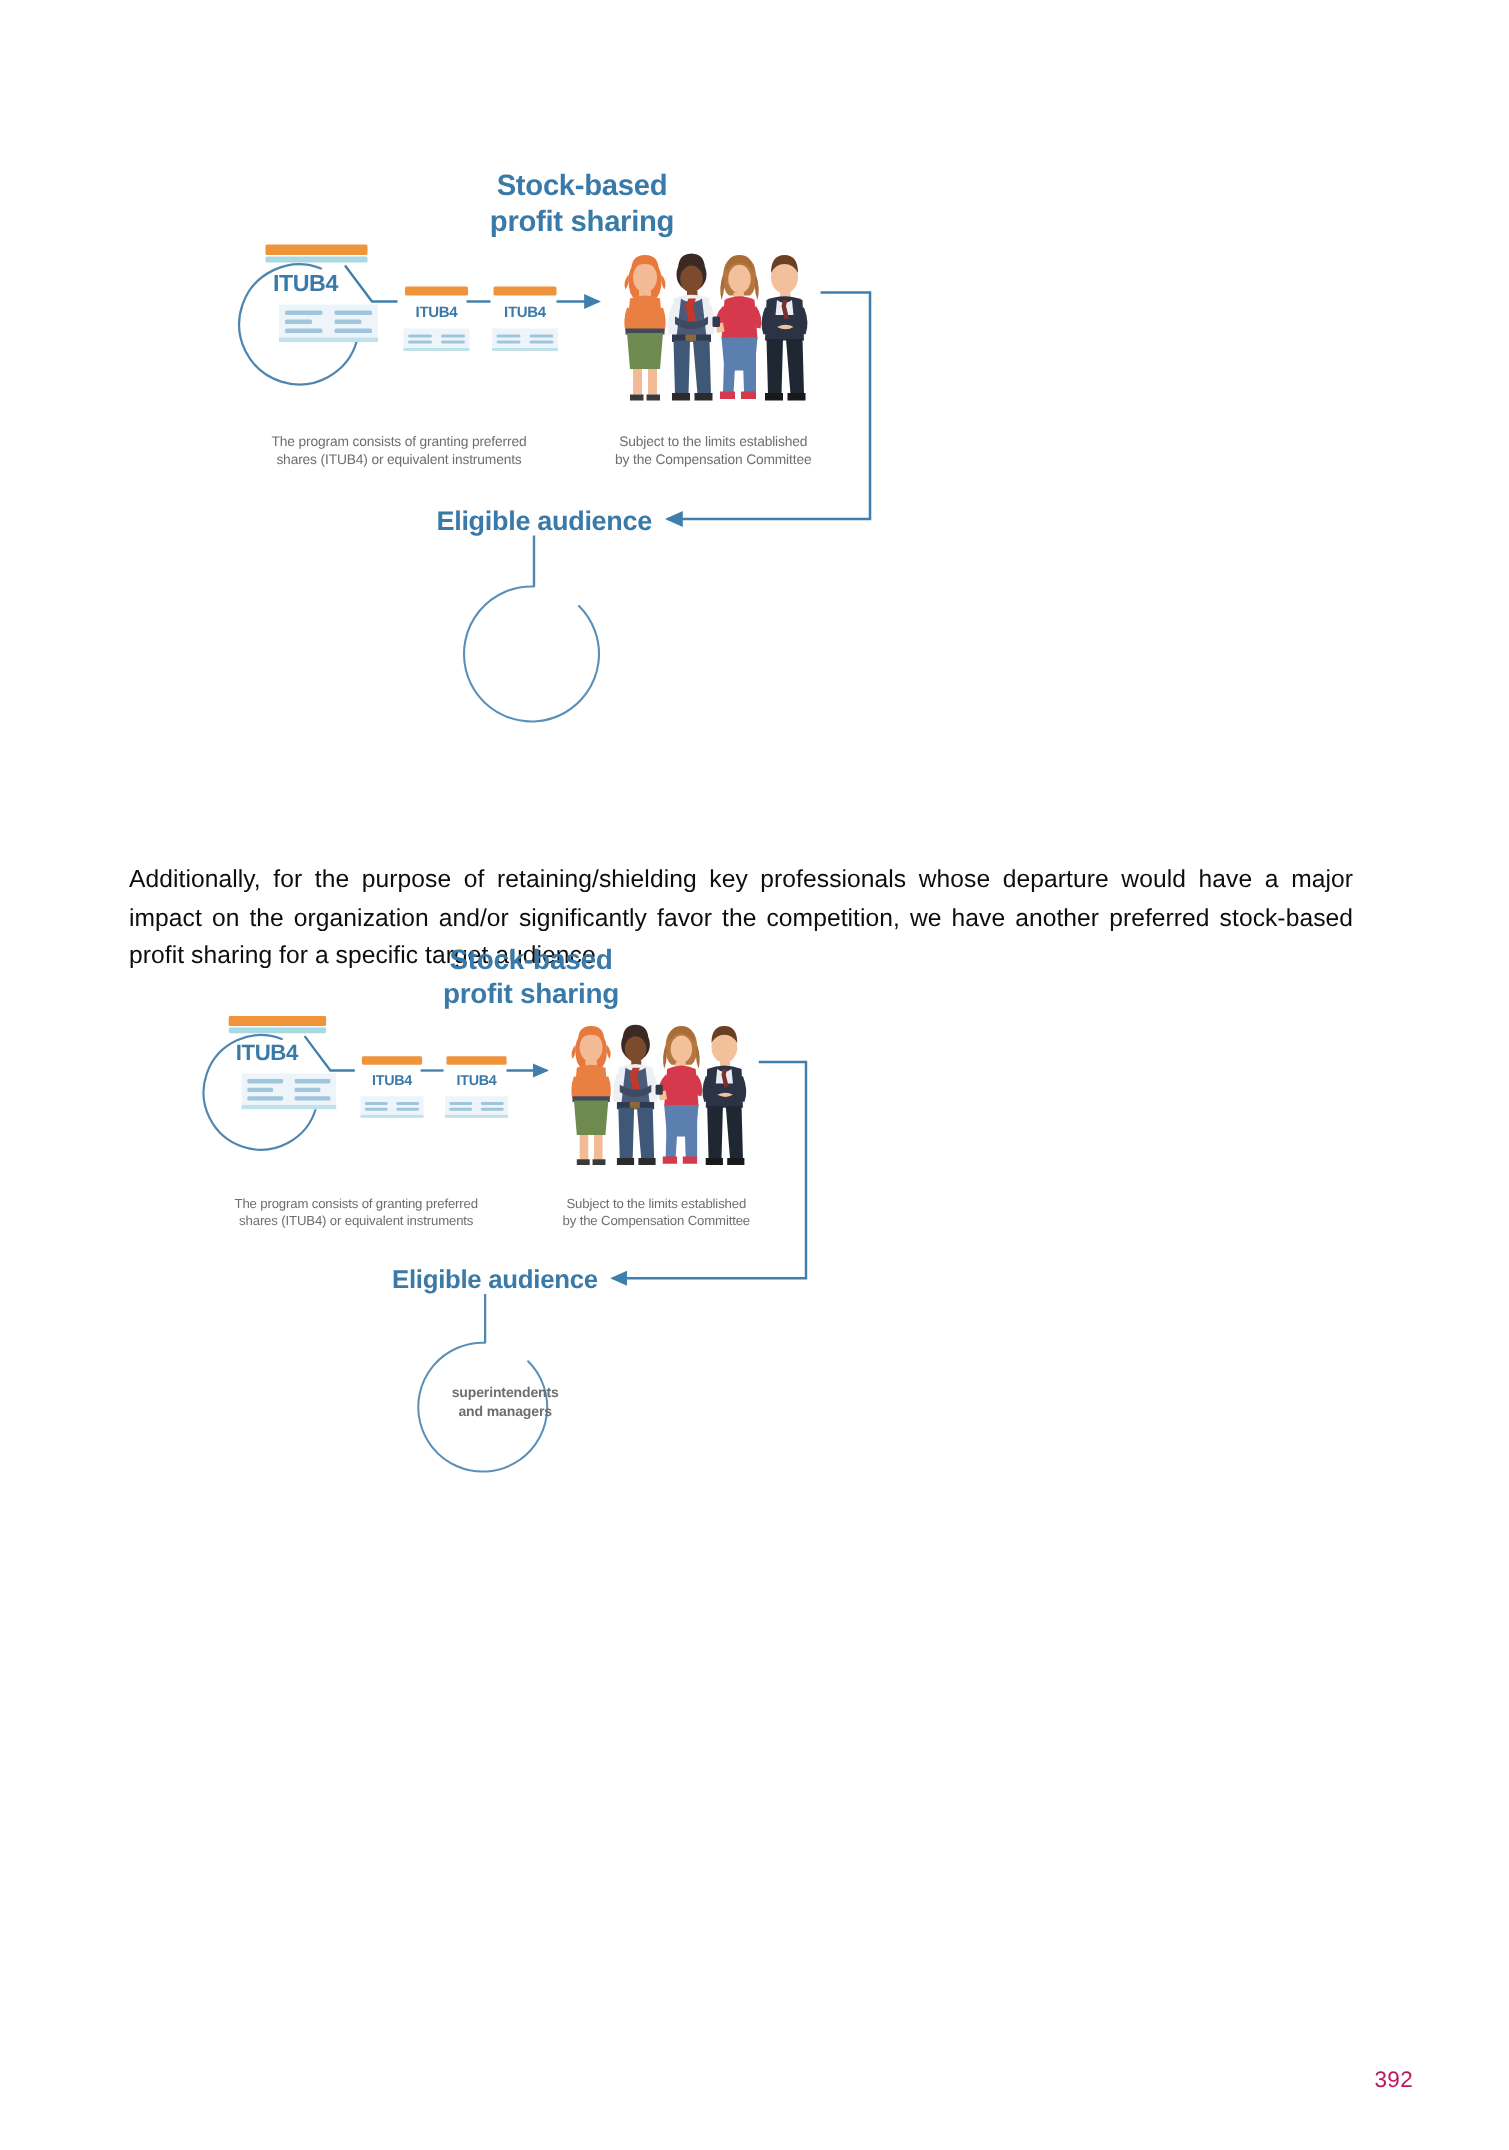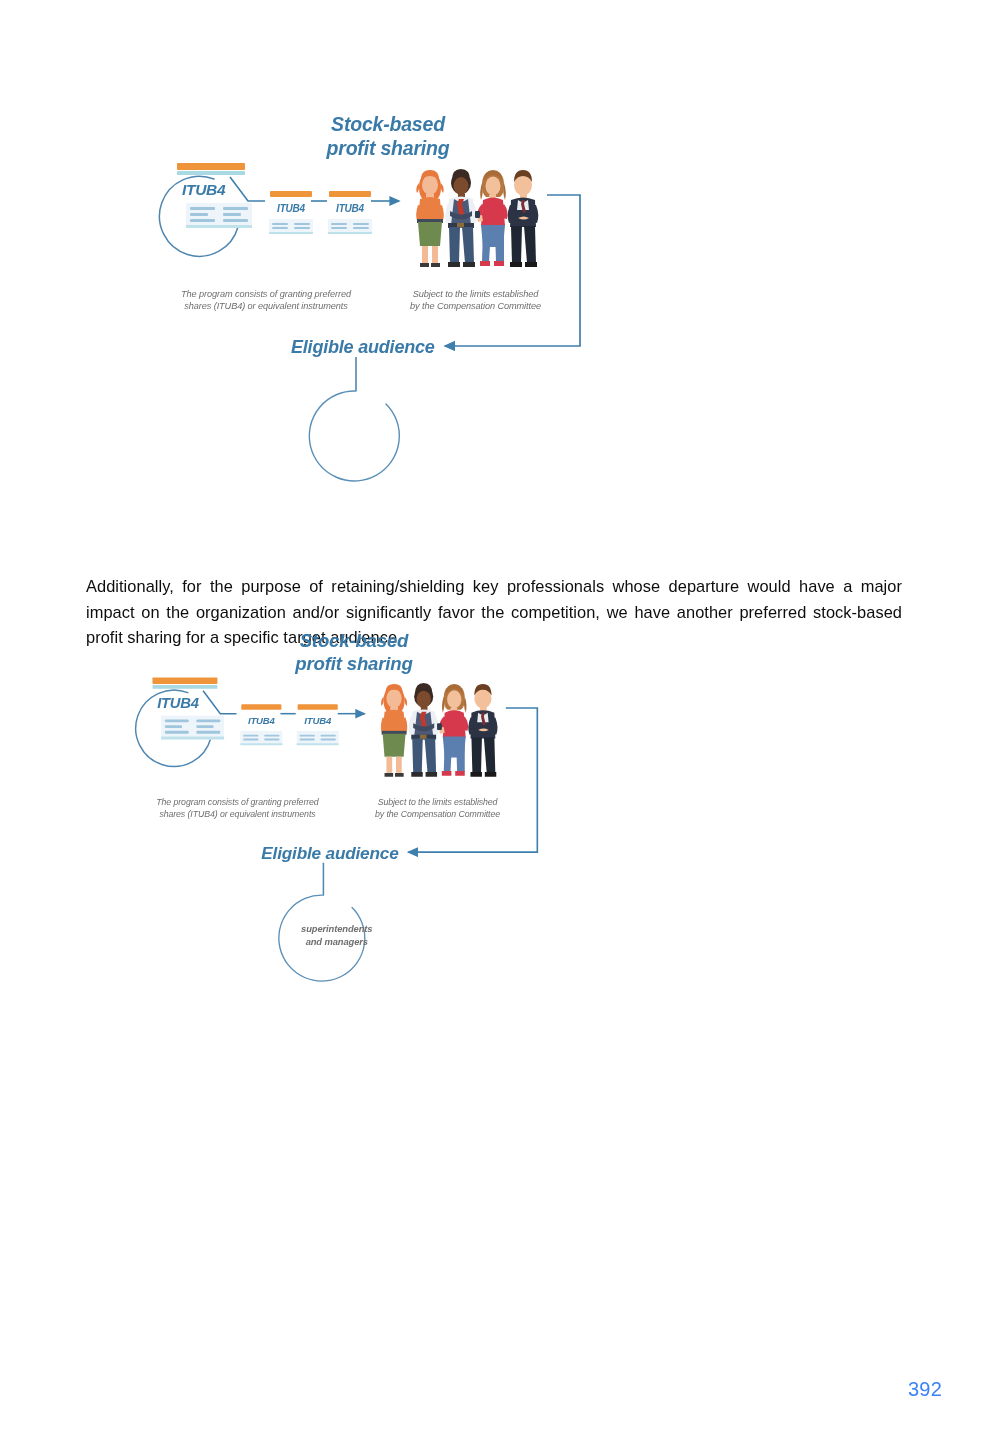--- a/index.html
+++ b/index.html
@@ -22,43 +22,42 @@
     position: relative;
     width: 1006px;
     height: 1433px;
     background: #ffffff;
   }
 
   .page-number {
     position: absolute;
     right: 64px;
     top: 1378px;
-    font-size: 20px;
-    color: #3b82f6;
+    font-size: 15px;
+    color: #be185d;
     letter-spacing: 0.2px;
   }
 
   
   .body-paragraph {
     position: absolute;
     left: 86px;
     top: 528px;
     width: 816px;
     font-size: 16.4px;
     line-height: 25.5px;
     text-align: justify;
     color: #0d0d0d;
     letter-spacing: 0.05px;
     margin-top: 46px;
   }
 
   
   .figure {
     position: absolute;
-    font-style: italic;
   }
   #figure-1 { left: 143px; top: 105px; width: 470px; height: 385px; }
   #figure-2 { left: 120px; top: 622px; width: 450px; height: 372px; }
 
   .figure-inner {
     position: absolute;
     left: 0; top: 0;
     width: 470px;
     height: 385px;
     transform-origin: 0 0;

